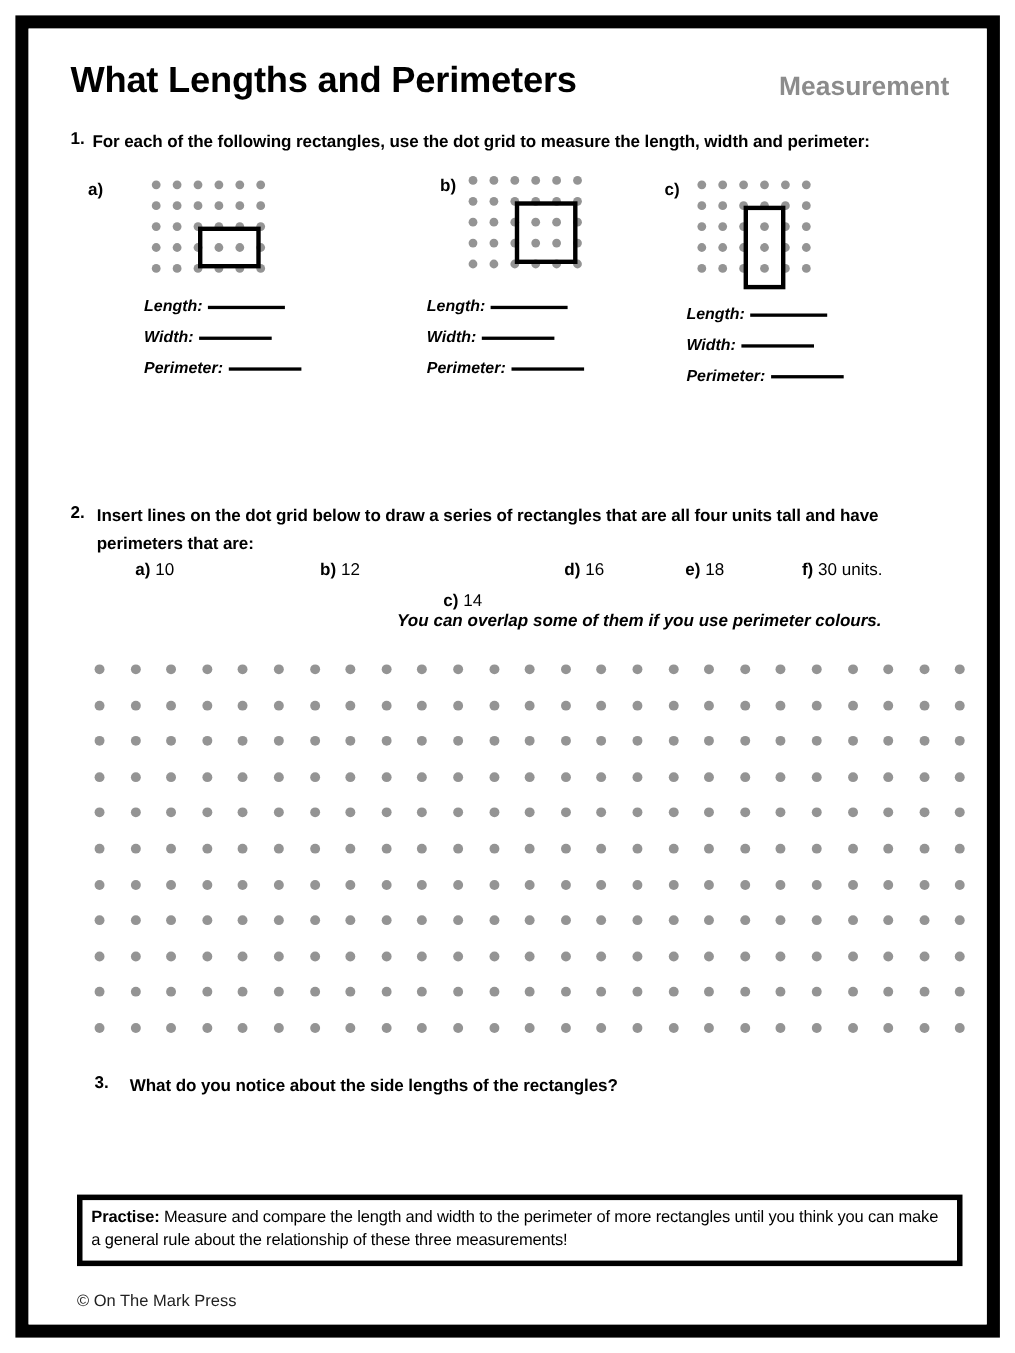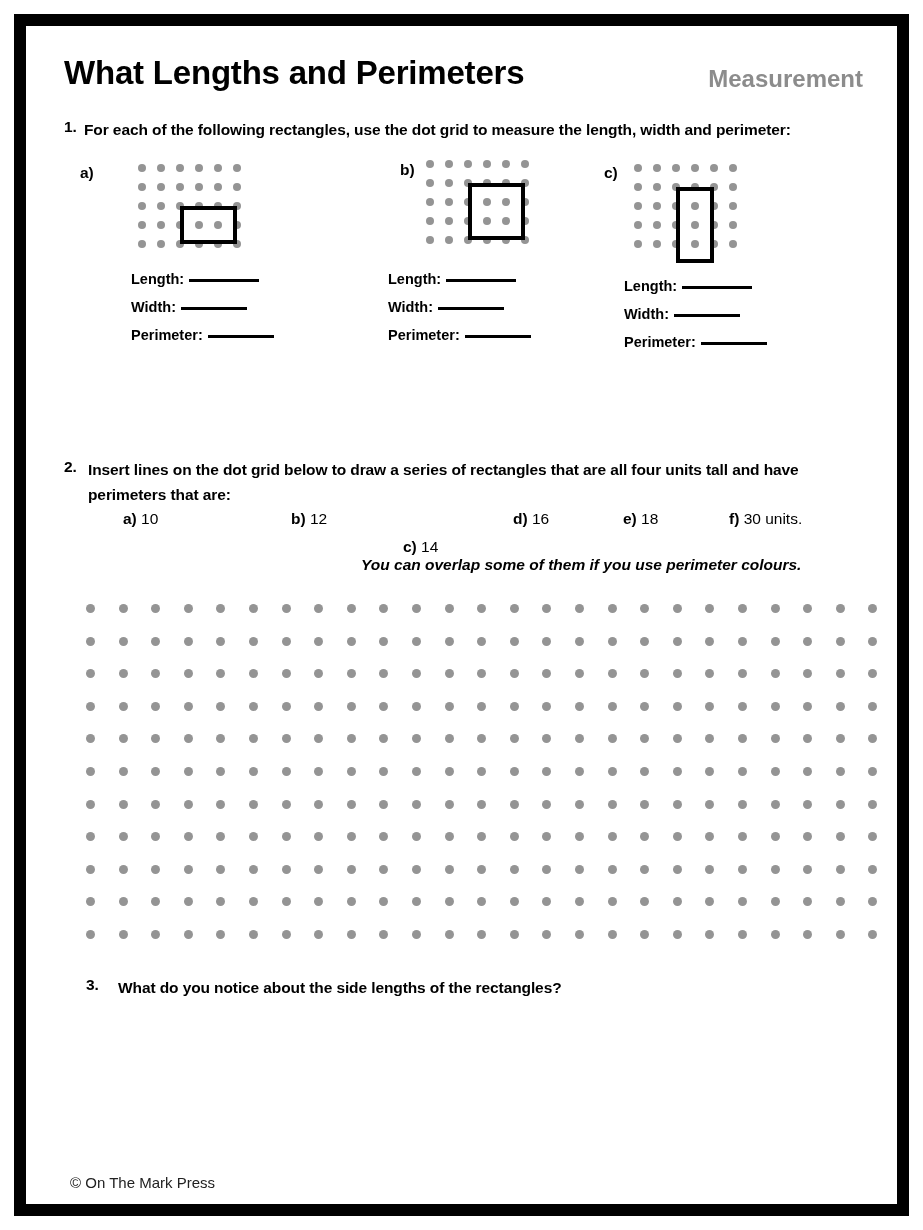--- a/index.html
+++ b/index.html
@@ -94,21 +94,21 @@
   .small-dot { width: 8px; height: 8px; }
   .big-dot   { width: 9px; height: 9px; }
 
   .rect-overlay {
     position: absolute;
     border: 4px solid #000000;
     box-sizing: border-box;
   }
 
   
-  .blank-group { position: absolute; }
+  .blank-group { position: absolute; font-style: italic; }
   .blank-row {
     position: relative;
     height: 28px;
     white-space: nowrap;
     font-size: 14.5px;
     font-weight: bold;
   }
   .blank-line {
     display: inline-block;
     border-bottom: 3px solid #000000;
@@ -621,17 +621,20 @@
         <div class="dot big-dot" style="left: 652px; top: 326px;"></div>
         <div class="dot big-dot" style="left: 684.6px; top: 326px;"></div>
         <div class="dot big-dot" style="left: 717.2px; top: 326px;"></div>
         <div class="dot big-dot" style="left: 749.8px; top: 326px;"></div>
         <div class="dot big-dot" style="left: 782.4px; top: 326px;"></div>
       </div>
 
     <div class="q-num" style="left:60px; top:950px;">3.</div>
     <div class="q-text" style="left:92px; top:950px; width:720px;">What do you notice about the side lengths of the rectangles?</div>
 
+    <div id="practise-box">
+      <div id="practise-text"><span class="lead">Practise:</span><span> Measure and compare the length and width to the perimeter of more rectangles until you think you can make a general rule about the relationship of these three measurements!</span></div>
+    </div>
 
     <div id="footer-credit">© On The Mark Press</div>
 
   </div>
 </div>
 
 </body></html>

